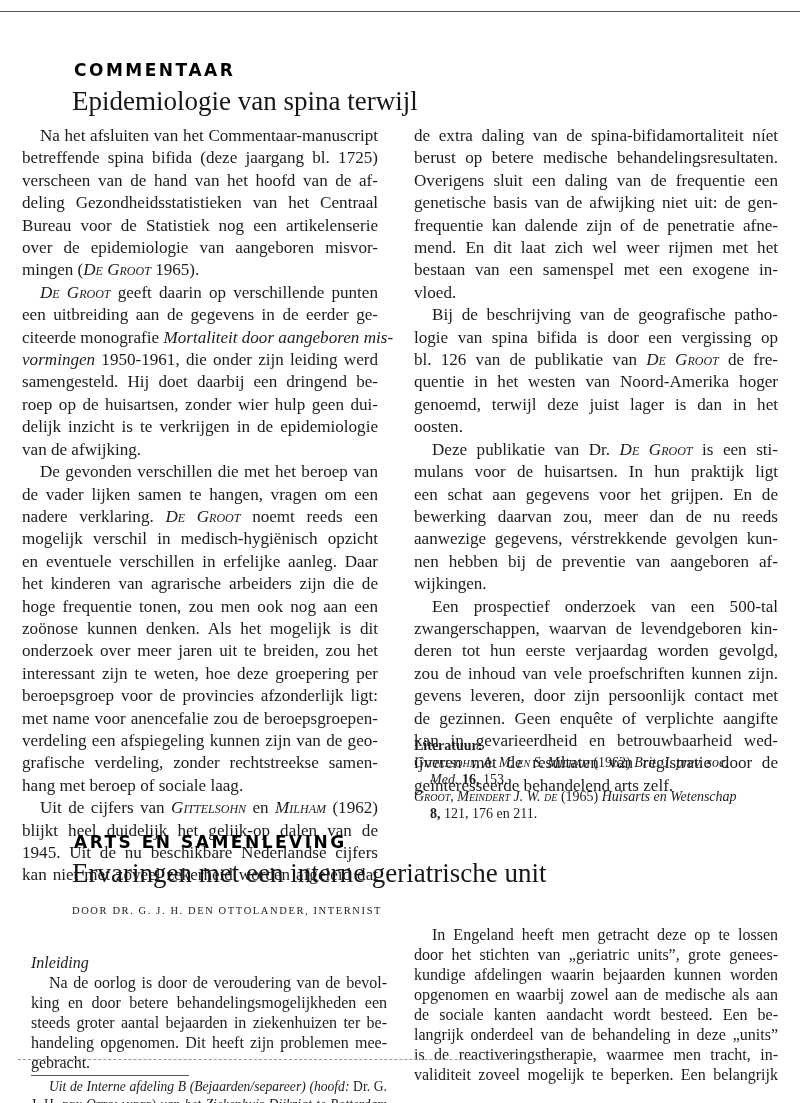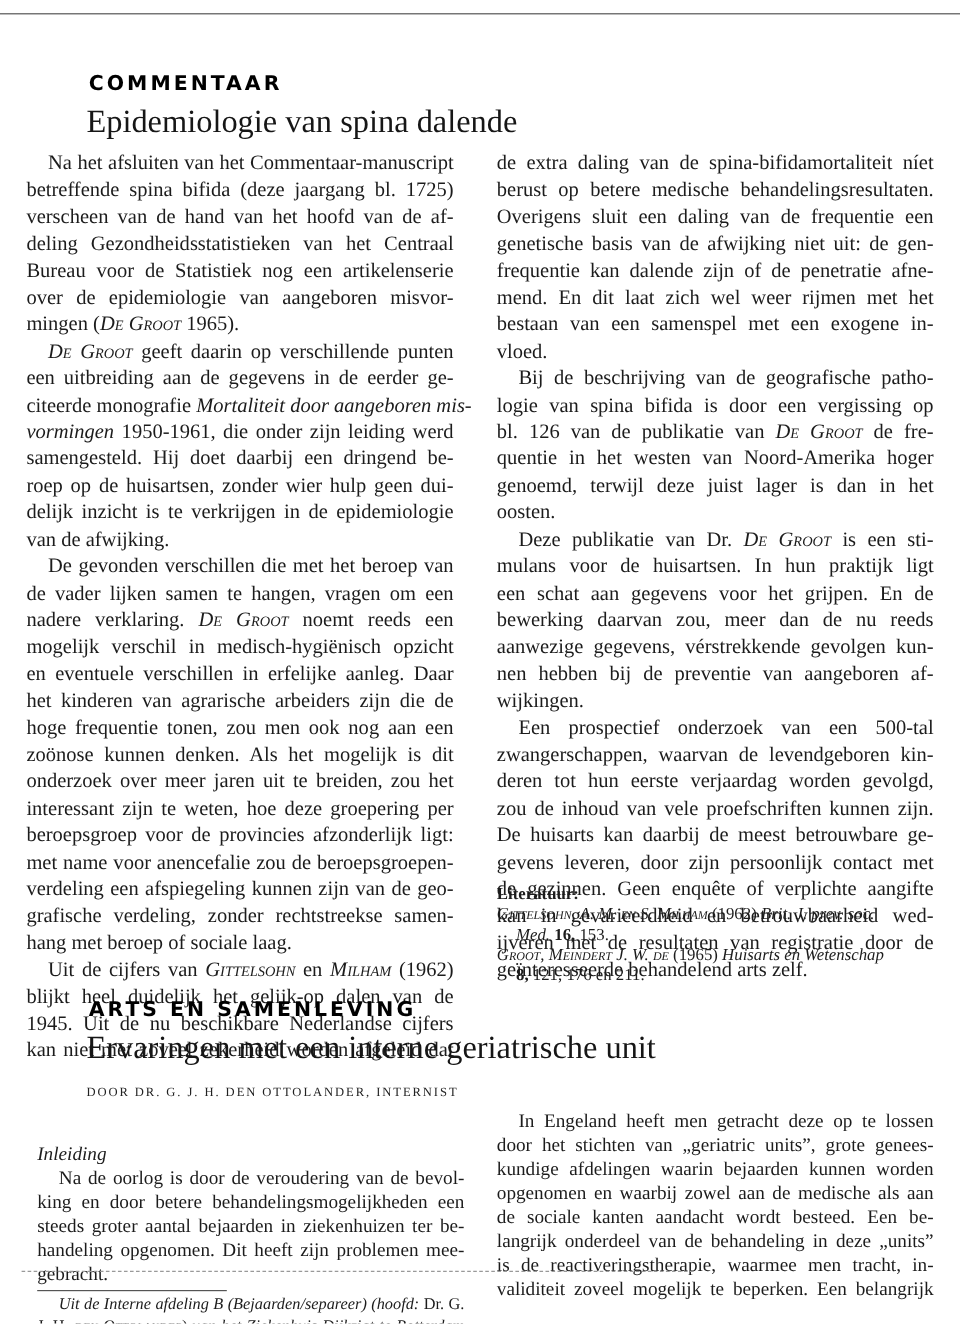--- a/index.html
+++ b/index.html
@@ -39,21 +39,21 @@
   .ref .cont { padding-left: 16px; }
   .note-rule { width: 158px; border-top: 1px solid #555; margin: 2px 0 2px 0; }
   .footnote { font-size: 13.6px; line-height: 18px; font-style: italic; }
 </style>
 </head>
 <body>
 
 <div class="top-rule"></div>
 
 <div class="section-label" style="left:74px; top:60px;">COMMENTAAR</div>
-<div class="headline" style="left:72px; top:86px;">Epidemiologie van spina dalende</div>
+<div class="headline" style="left:72px; top:86px;">Epidemiologie van spina terwijl</div>
 
 <div class="col" style="left:22px; top:125px; width:356px;" id="s1-left">
     <span class="line indent">Na het afsluiten van het Commentaar-manuscript</span>
     <span class="line">betreffende spina bifida (deze jaargang bl. 1725)</span>
     <span class="line">verscheen van de hand van het hoofd van de af-</span>
     <span class="line">deling Gezondheidsstatistieken van het Centraal</span>
     <span class="line">Bureau voor de Statistiek nog een artikelenserie</span>
     <span class="line">over de epidemiologie van aangeboren misvor-</span>
     <span class="line last">mingen (<span class="sc">De Groot</span> 1965).</span>
     <span class="line indent"><span class="sc">De Groot</span> geeft daarin op verschillende punten</span>
@@ -103,21 +103,20 @@
     <span class="line">mulans voor de huisartsen. In hun praktijk ligt</span>
     <span class="line">een schat aan gegevens voor het grijpen. En de</span>
     <span class="line">bewerking daarvan zou, meer dan de nu reeds</span>
     <span class="line">aanwezige gegevens, vérstrekkende gevolgen kun-</span>
     <span class="line">nen hebben bij de preventie van aangeboren af-</span>
     <span class="line last">wijkingen.</span>
     <span class="line indent">Een prospectief onderzoek van een 500-tal</span>
     <span class="line">zwangerschappen, waarvan de levendgeboren kin-</span>
     <span class="line">deren tot hun eerste verjaardag worden gevolgd,</span>
     <span class="line">zou de inhoud van vele proefschriften kunnen zijn.</span>
-    <span class="line">De huisarts kan daarbij de meest betrouwbare ge-</span>
     <span class="line">gevens leveren, door zijn persoonlijk contact met</span>
     <span class="line">de gezinnen. Geen enquête of verplichte aangifte</span>
     <span class="line">kan in gevarieerdheid en betrouwbaarheid wed-</span>
     <span class="line">ijveren met de resultaten van registratie door de</span>
     <span class="line last">geïnteresseerde behandelend arts zelf.</span>
   </div>
 
 <div style="position:absolute; left:414px; top:737px; width:370px;">
   <div class="lit-head">Literatuur:</div>
   <div class="ref">

